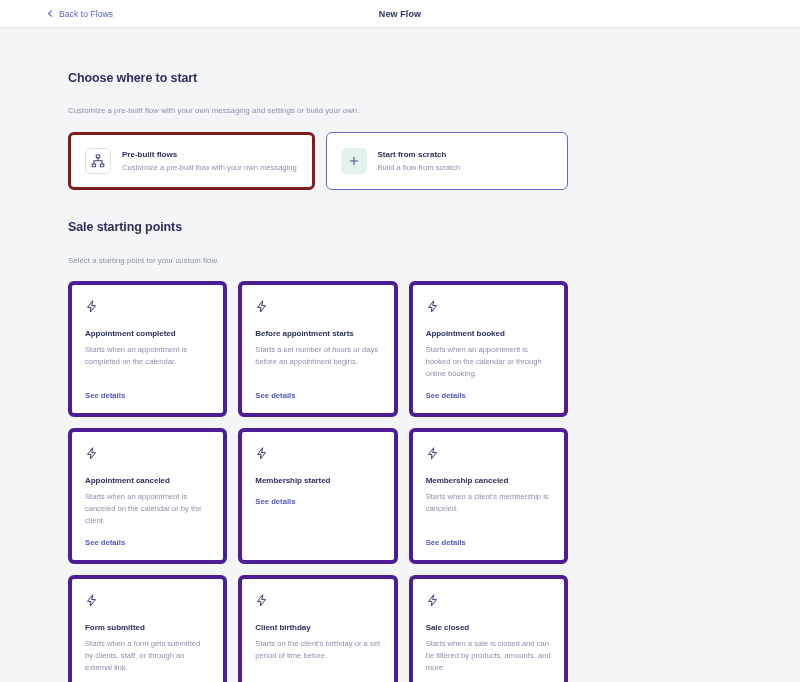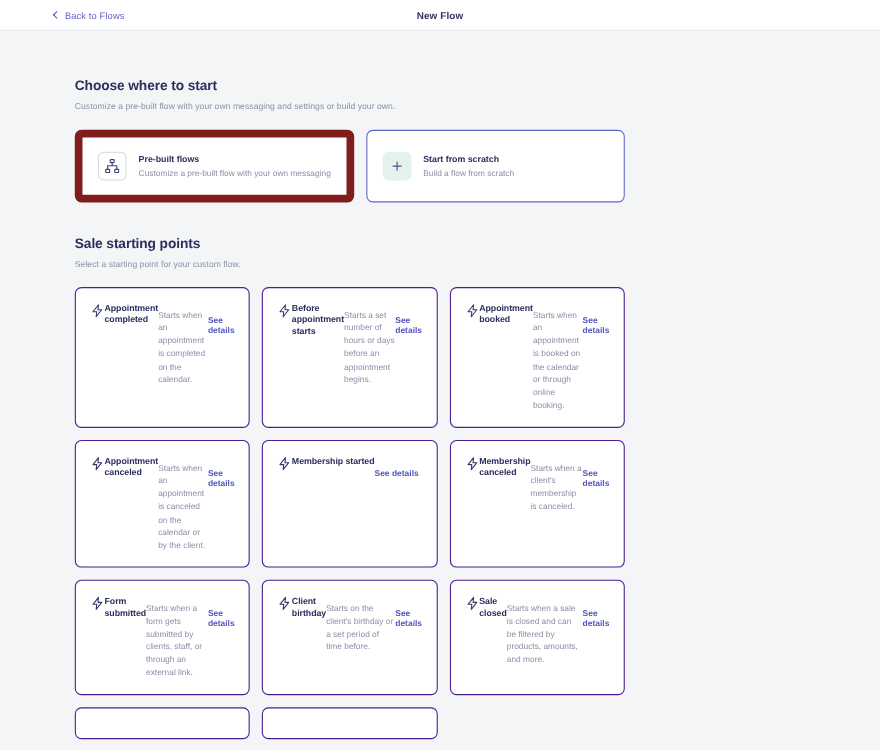--- a/index.html
+++ b/index.html
@@ -80,34 +80,34 @@
   .section-title {
     font-size: 12.5px;
     font-weight: bold;
     color: #2b2f5e;
     letter-spacing: -.1px;
     line-height: 1.3;
   }
   .section-sub {
     font-size: 7.8px;
     color: #8c90a8;
-    margin-top: 6px;
+    margin-top: 20px;
     letter-spacing: .05px;
   }
 
   
   .start-options {
     display: flex;
     gap: 11px;
     margin-top: 17px;
   }
   .opt-card {
     flex: 1;
     background: #ffffff;
-    border: 7px solid #7f1d1d;
+    border: 3px solid #7f1d1d;
     border-radius: 6px;
     padding: 13px 14px;
     display: flex;
     align-items: center;
     gap: 11px;
     cursor: pointer;
     min-height: 54px;
   }
   .opt-card.selected {
     border: 1.4px solid #6366c4;
@@ -148,26 +148,26 @@
 
   .grid {
     display: grid;
     grid-template-columns: repeat(3, 1fr);
     gap: 11px;
     margin-top: 16px;
     padding-bottom: 20px;
   }
   .sp-card {
     background: #ffffff;
-    border: 1px solid #4c1d95;
+    border: 4px solid #4c1d95;
     border-radius: 6px;
     padding: 14px 13px 13px 13px;
     cursor: pointer;
     display: flex;
-    flex-direction: row;
+    flex-direction: column;
   }
   .sp-bolt { margin-bottom: 12px; }
   .sp-title {
     font-size: 8px;
     font-weight: bold;
     color: #2b2f5e;
     line-height: 1.35;
     letter-spacing: -.05px;
   }
   .sp-desc {

